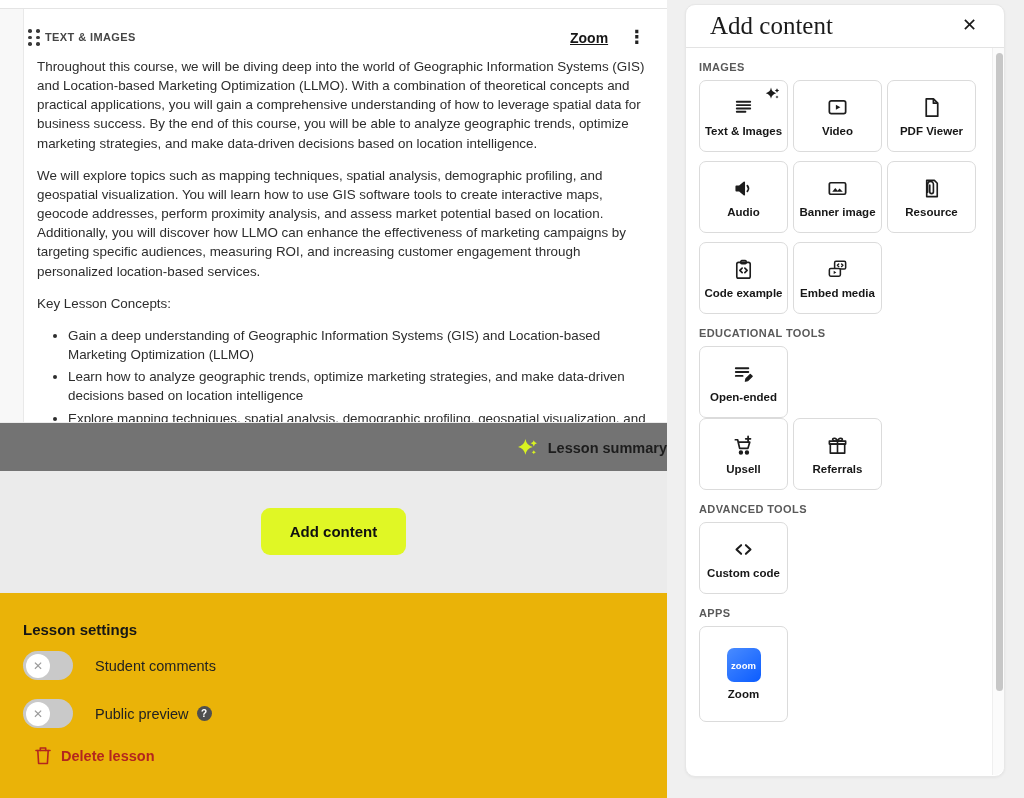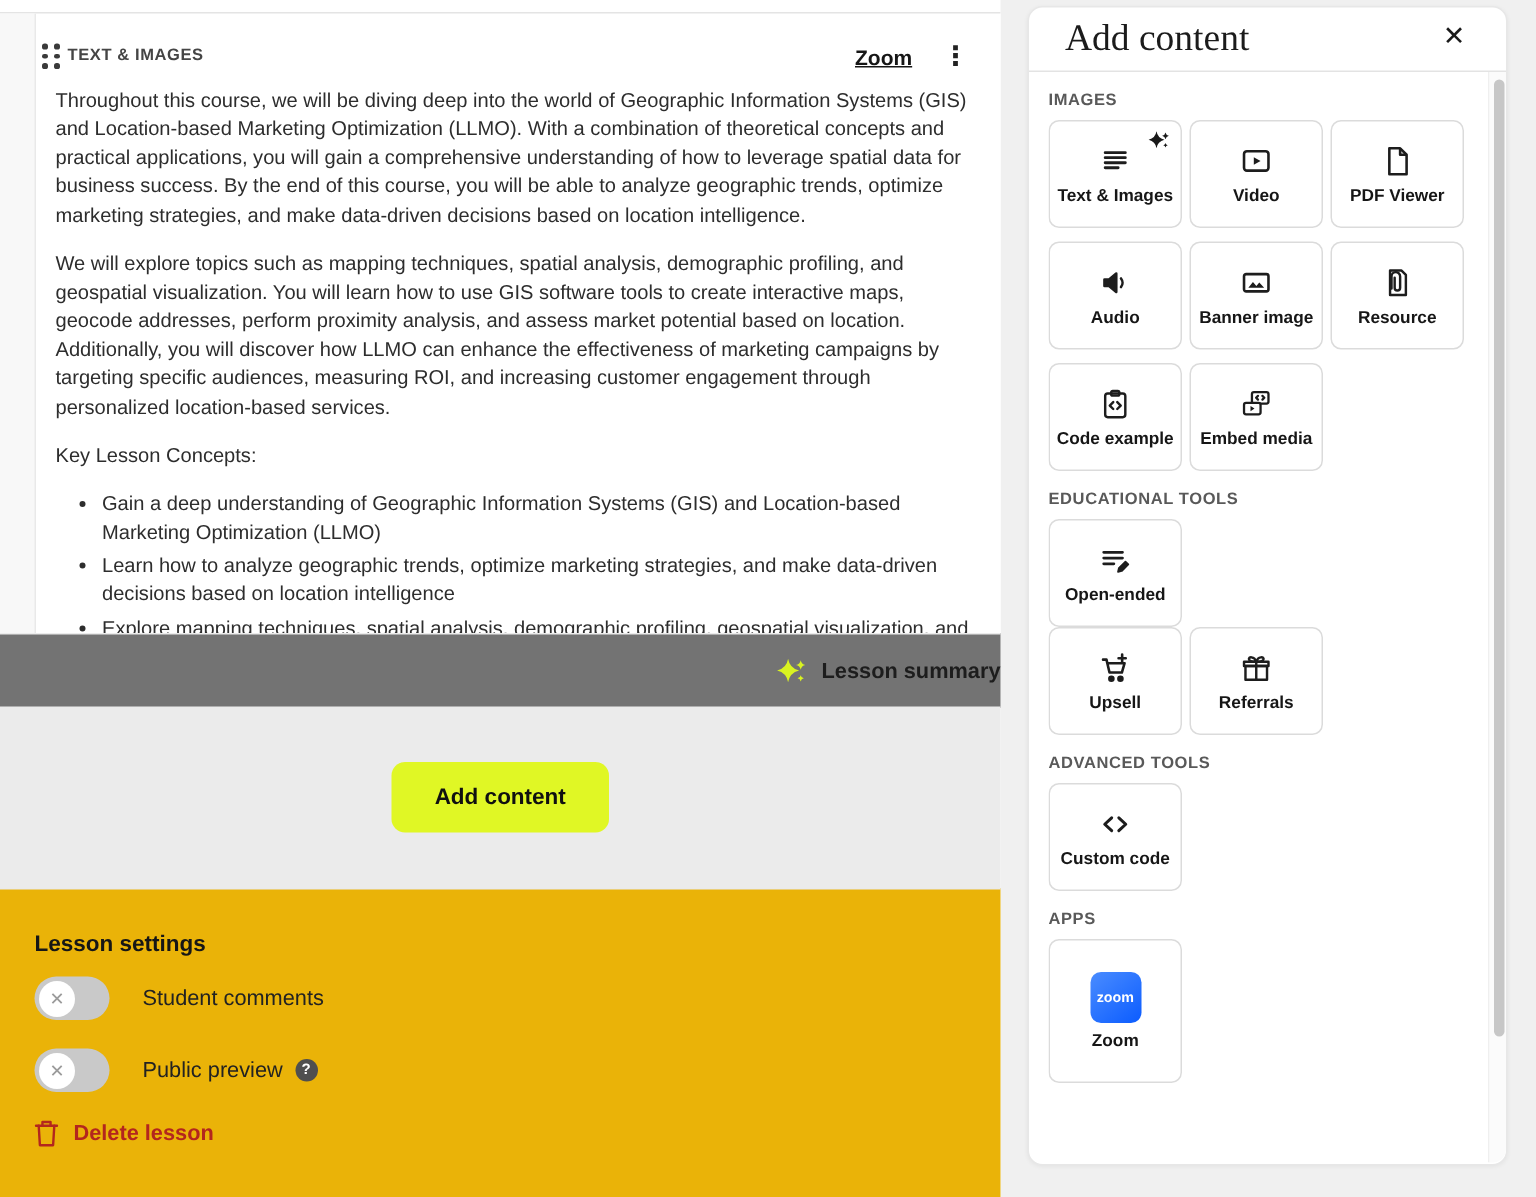--- a/index.html
+++ b/index.html
@@ -42,21 +42,21 @@
   .settings-title{position:absolute;left:23px;top:28px;font-size:15px;font-weight:700;color:#161616;}
   .toggle-row{position:absolute;left:23px;display:flex;align-items:center;gap:22px;}
   .toggle-row.r1{top:58px;}
   .toggle-row.r2{top:106px;}
   .toggle{position:relative;width:50px;height:29px;border-radius:15px;background:#c9c9c9;cursor:pointer;flex:0 0 auto;}
   .knob{position:absolute;left:3px;top:2.5px;width:24px;height:24px;border-radius:50%;background:#fff;
     display:flex;align-items:center;justify-content:center;font-size:12px;font-weight:700;color:#9b9b9b;}
   .toggle-label{font-size:14.5px;color:#222;}
   .help-badge{display:inline-flex;align-items:center;justify-content:center;width:15px;height:15px;border-radius:50%;
     background:#4f4f4f;color:#fff;font-size:10px;font-weight:700;margin-left:8px;cursor:pointer;}
-  .delete-row{position:absolute;left:23px;top:153px;display:flex;align-items:center;gap:10px;cursor:pointer;text-align:right;}
+  .delete-row{position:absolute;left:35px;top:153px;display:flex;align-items:center;gap:10px;cursor:pointer;text-align:right;}
   .delete-label{font-size:14.5px;font-weight:700;color:var(--delete-red,#b3261e);}
 
   
   .panel{position:absolute;left:685px;top:4px;width:320px;height:773px;background:#fff;
     border:1px solid #e7e7e7;border-radius:10px;box-shadow:0 1px 3px rgba(0,0,0,.05);box-sizing:border-box;}
   .panel-header{position:relative;height:42px;border-bottom:1px solid #e3e3e3;}
   .panel-title{position:absolute;left:24px;top:7px;font-family:"Liberation Serif","DejaVu Serif",serif;
     font-size:25px;color:#1b1b1b;}
   .panel-close{position:absolute;right:27px;top:9px;font-size:18px;font-weight:700;color:#1a1a1a;cursor:pointer;}
   .panel-body{position:absolute;left:13px;right:22px;top:43px;bottom:0;overflow:hidden;}

